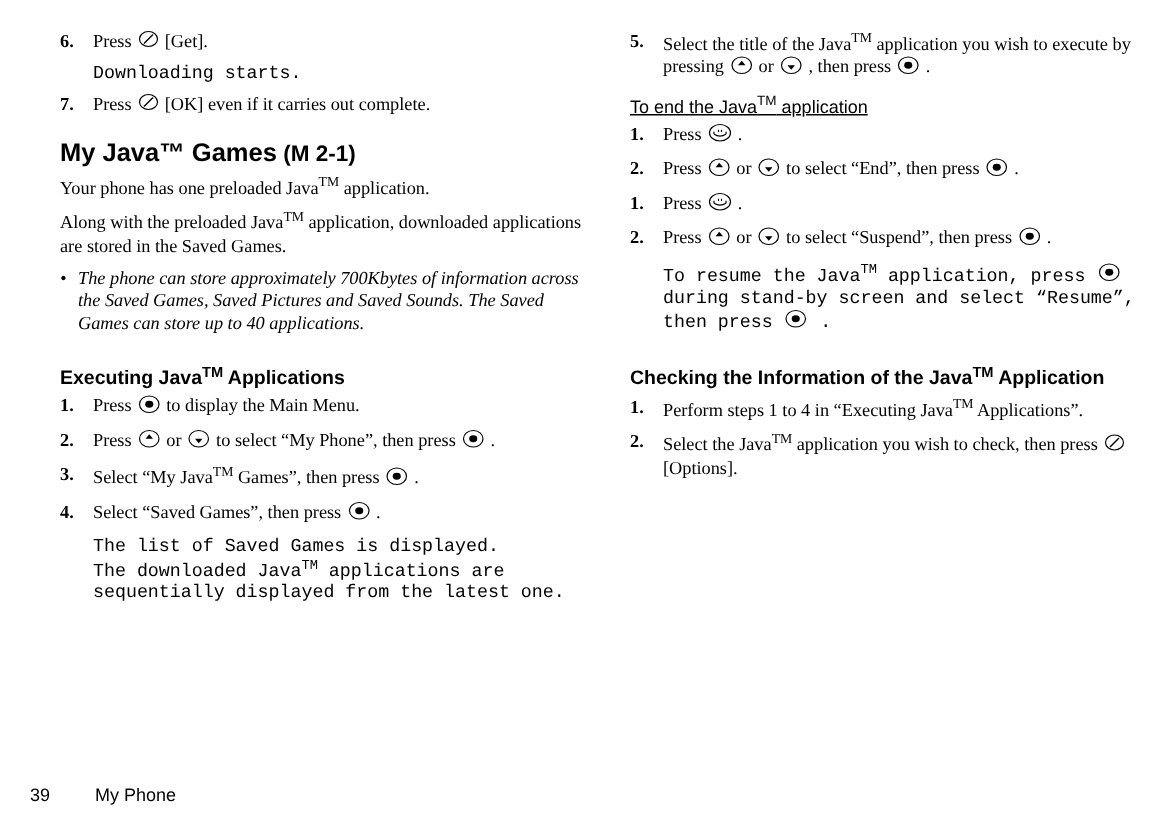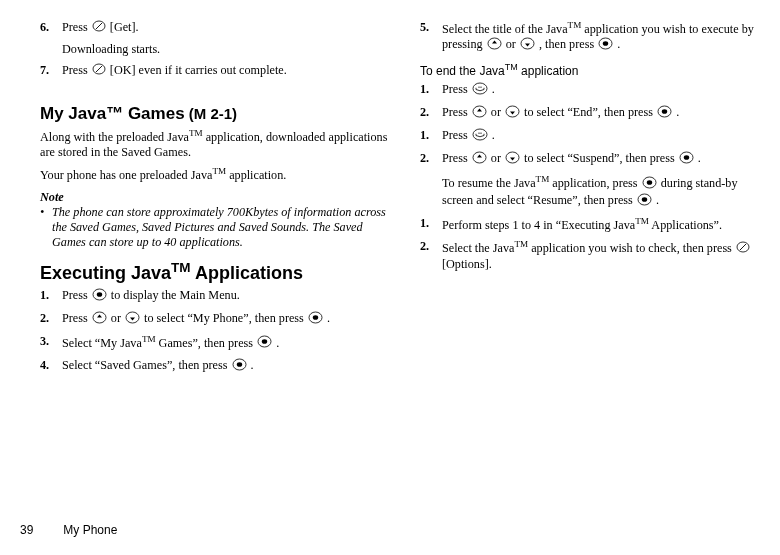--- a/index.html
+++ b/index.html
@@ -3,25 +3,25 @@
   <meta charset="utf-8">
   <style>
     * { margin: 0; padding: 0; box-sizing: border-box; }
     body { width: 780px; height: 555px; font-family: "Times New Roman", serif; font-size: 12.2px; color: #000; background: #fff; position: relative; }
     .col { position: absolute; top: 20px; width: 350px; }
     .col-left { left: 40px; }
     .col-right { left: 420px; }
     .step { margin-bottom: 6px; display: flex; }
     .step-num { font-weight: bold; min-width: 22px; }
     .step-body { flex: 1; }
-    .sub { margin-left: 22px; margin-bottom: 6px; }
-    h2.gamestitle { font-family: Arial, sans-serif; font-size: 17px; font-weight: bold; margin-top: 25px; margin-bottom: 4px; }
+    .sub { margin-left: 22px; margin-bottom: 6px; font-family: Liberation Mono, monospace; }
+    h2.gamestitle { font-family: Arial, sans-serif; font-size: 17px; font-weight: bold; margin-top: 14px; margin-bottom: 4px; }
     .mref { font-family: Arial, sans-serif; font-size: 15px; font-weight: bold; }
-    h3 { font-family: Arial, sans-serif; font-size: 18px; font-weight: bold; margin-top: 10px; margin-bottom: 4px; }
-    h4 { font-family: Arial, sans-serif; font-size: 12px; font-weight: normal; margin-top: 8px; margin-bottom: 4px; }
+    h3 { font-family: Arial, sans-serif; font-size: 13px; font-weight: bold; margin-top: 20px; margin-bottom: 4px; }
+    h4 { font-family: Arial, sans-serif; font-size: 12px; font-weight: normal; margin-top: 8px; margin-bottom: 4px; text-decoration: underline; }
     .note-label { font-style: italic; font-weight: bold; margin-top: 6px; }
     .note-body { font-style: italic; display: flex; margin-bottom: 6px; }
     .note-bullet { min-width: 12px; }
     .icon { display: inline-block; vertical-align: middle; margin: 0 1px; }
     .tm { font-size: 0.75em; vertical-align: super; }
     .para { margin-bottom: 6px; }
     .footer { position: absolute; bottom: 18px; left: 20px; font-family: Arial, sans-serif; font-size: 12px; font-weight: normal; }
     .footer-page { display: inline-block; width: 40px; }
   </style>
 </head>
@@ -51,27 +51,26 @@
           </svg></span>
       <span> [OK] even if it carries out complete.</span>
     </span>
   </div>
 
   <h2 class="gamestitle">
     <span>My Java</span><span>™</span><span> Games</span><span class="mref"> (M&nbsp;2-1)</span>
   </h2>
 
   <div class="para">
+    <span>Your phone has one preloaded Java</span><span class="tm">TM</span><span> application.</span>
+  </div>
+  <div class="para">
     <span>Along with the preloaded Java</span><span class="tm">TM</span><span> application, downloaded applications are stored in the Saved Games.</span>
   </div>
-  <div class="para">
-    <span>Your phone has one preloaded Java</span><span class="tm">TM</span><span> application.</span>
-  </div>
-
-  <div class="note-label">Note</div>
+
   <div class="note-body">
     <span class="note-bullet">•</span>
     <span>The phone can store approximately 700Kbytes of information across the Saved Games, Saved Pictures and Saved Sounds. The Saved Games can store up to 40 applications.</span>
   </div>
 
   <h3>
     <span>Executing Java</span><span class="tm">TM</span><span> Applications</span>
   </h3>
 
   <div class="step">
@@ -123,20 +122,24 @@
   <div class="step">
     <span class="step-num">4.</span>
     <span class="step-body">
       <span>Select “Saved Games”, then press </span>
       <span class="icon"><svg width="15" height="13" viewBox="0 0 15 13">
             <ellipse cx="7.5" cy="6.5" rx="6.5" ry="5.5" fill="none" stroke="#000" stroke-width="0.8"></ellipse>
             <ellipse cx="7.5" cy="6.5" rx="2.7" ry="2.3" fill="#000"></ellipse>
           </svg></span>
       <span>.</span>
     </span>
+  </div>
+  <div class="sub">
+    <span>The list of Saved Games is displayed.</span><br>
+    <span>The downloaded Java</span><span class="tm">TM</span><span> applications are sequentially displayed from the latest one.</span>
   </div>
 </div>
 
 <div class="col col-right">
   <div class="step">
     <span class="step-num">5.</span>
     <span class="step-body">
       <span>Select the title of the Java</span><span class="tm">TM</span><span> application you wish to execute by pressing </span>
       <span class="icon"><svg width="15" height="13" viewBox="0 0 15 13">
             <ellipse cx="7.5" cy="6.5" rx="6.5" ry="5.5" fill="none" stroke="#000" stroke-width="0.8"></ellipse>
@@ -235,20 +238,23 @@
           <ellipse cx="7.5" cy="6.5" rx="2.7" ry="2.3" fill="#000"></ellipse>
         </svg></span>
     <span> during stand-by screen and select “Resume”, then press </span>
     <span class="icon"><svg width="15" height="13" viewBox="0 0 15 13">
           <ellipse cx="7.5" cy="6.5" rx="6.5" ry="5.5" fill="none" stroke="#000" stroke-width="0.8"></ellipse>
           <ellipse cx="7.5" cy="6.5" rx="2.7" ry="2.3" fill="#000"></ellipse>
         </svg></span>
     <span>.</span>
   </div>
 
+  <h3>
+    <span>Checking the Information of the Java</span><span class="tm">TM</span><span> Application</span>
+  </h3>
 
   <div class="step">
     <span class="step-num">1.</span>
     <span class="step-body">
       <span>Perform steps 1 to 4 in “Executing Java</span><span class="tm">TM</span><span> Applications”.</span>
     </span>
   </div>
 
   <div class="step">
     <span class="step-num">2.</span>

